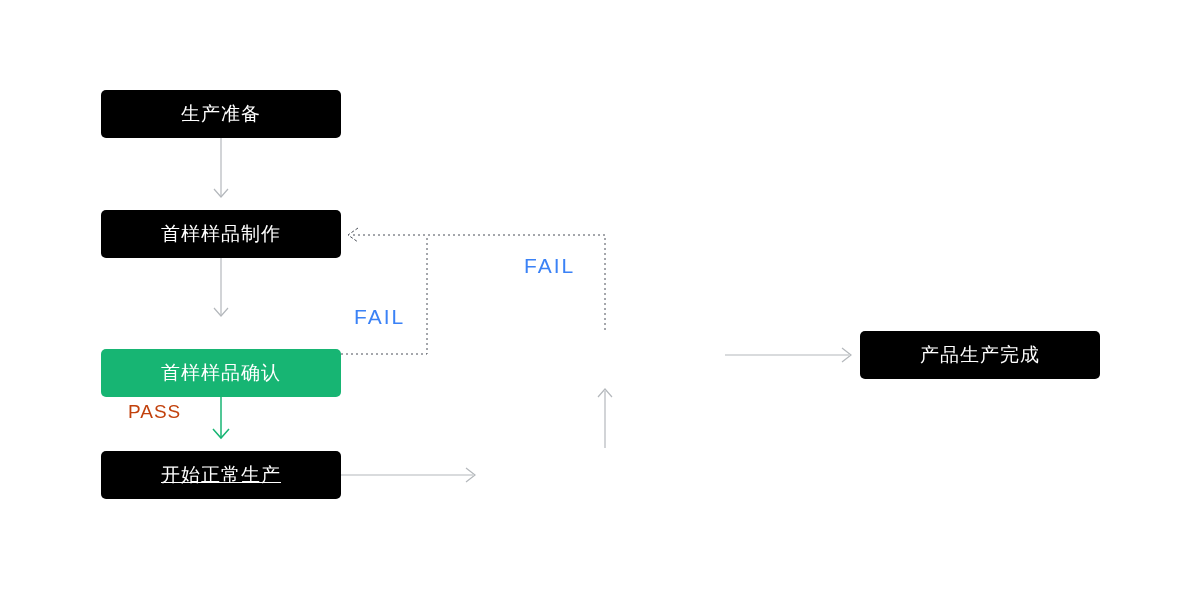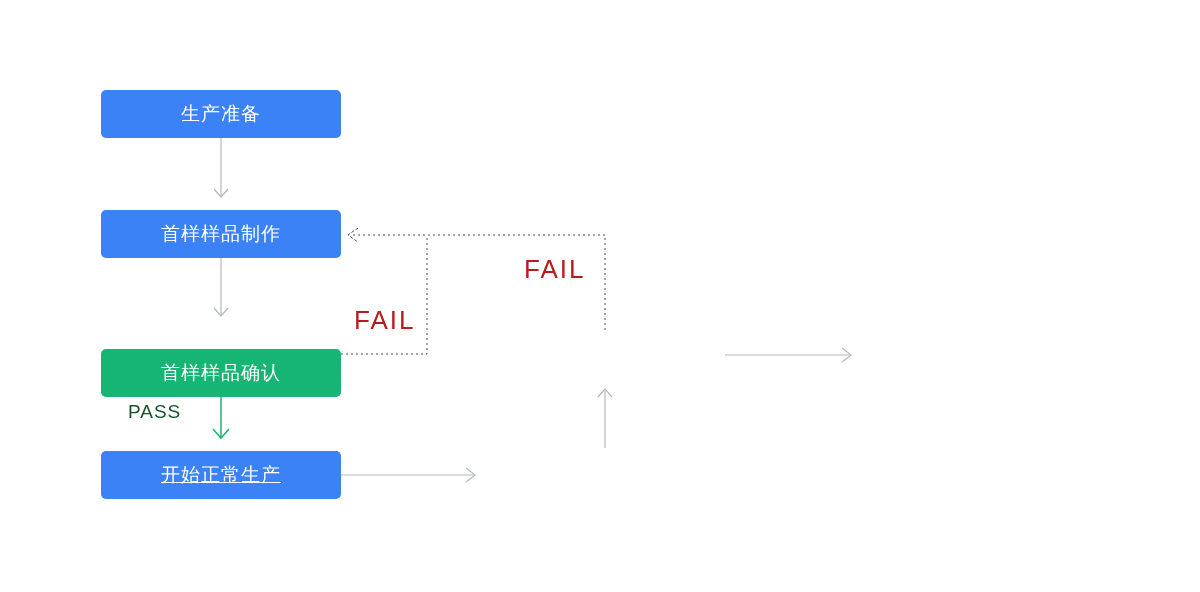--- a/index.html
+++ b/index.html
@@ -28,42 +28,42 @@
     width: 240px;
     height: 48px;
     border-radius: 5px;
     color: #ffffff;
     font-size: 19px;
     line-height: 48px;
     text-align: center;
     letter-spacing: 1px;
     white-space: nowrap;
   }
-  .node--dark  { background: #3b82f6; }
+  .node--dark  { background: #000000; }
   .node--green { background: #17B573; }
 
   .n-production-prep      { left: 101px; top:  90px; }
   .n-first-sample-make    { left: 101px; top: 210px; }
   .n-first-sample-confirm { left: 101px; top: 349px; }
   .n-start-normal         { left: 101px; top: 451px; text-decoration: underline; }
   .n-self-inspection      { left: 485px; top: 451px; }
   .n-ipqc                 { left: 485px; top: 331px; }
   .n-complete             { left: 860px; top: 331px; }
 
   .edge-label {
     position: absolute;
-    font-size: 26px;
+    font-size: 21px;
     letter-spacing: 2px;
-    color: #b91c1c;
+    color: #3b82f6;
     white-space: nowrap;
   }
   .edge-label--pass {
     left: 128px;
     top: 401px;
-    color: #14532d;
+    color: #c2410c;
     font-size: 19px;
     letter-spacing: 1px;
   }
   .edge-label--fail-confirm { left: 354px; top: 305px; }
   .edge-label--fail-ipqc    { left: 524px; top: 254px; }
 </style>
 </head>
 <body>
 
 <div class="stage">
@@ -116,20 +116,21 @@
   <div class="node node--dark n-production-prep">生产准备</div>
 
   <div class="node node--dark n-first-sample-make">首样样品制作</div>
 
   <div class="node node--green n-first-sample-confirm">首样样品确认</div>
 
   <div class="node node--dark n-start-normal">开始正常生产</div>
 
 
 
+  <div class="node node--dark n-complete">产品生产完成</div>
 
   <div class="edge-label edge-label--pass">PASS</div>
 
   <div class="edge-label edge-label--fail-confirm">FAIL</div>
 
   <div class="edge-label edge-label--fail-ipqc">FAIL</div>
 
 </div>
 
 </body></html>

